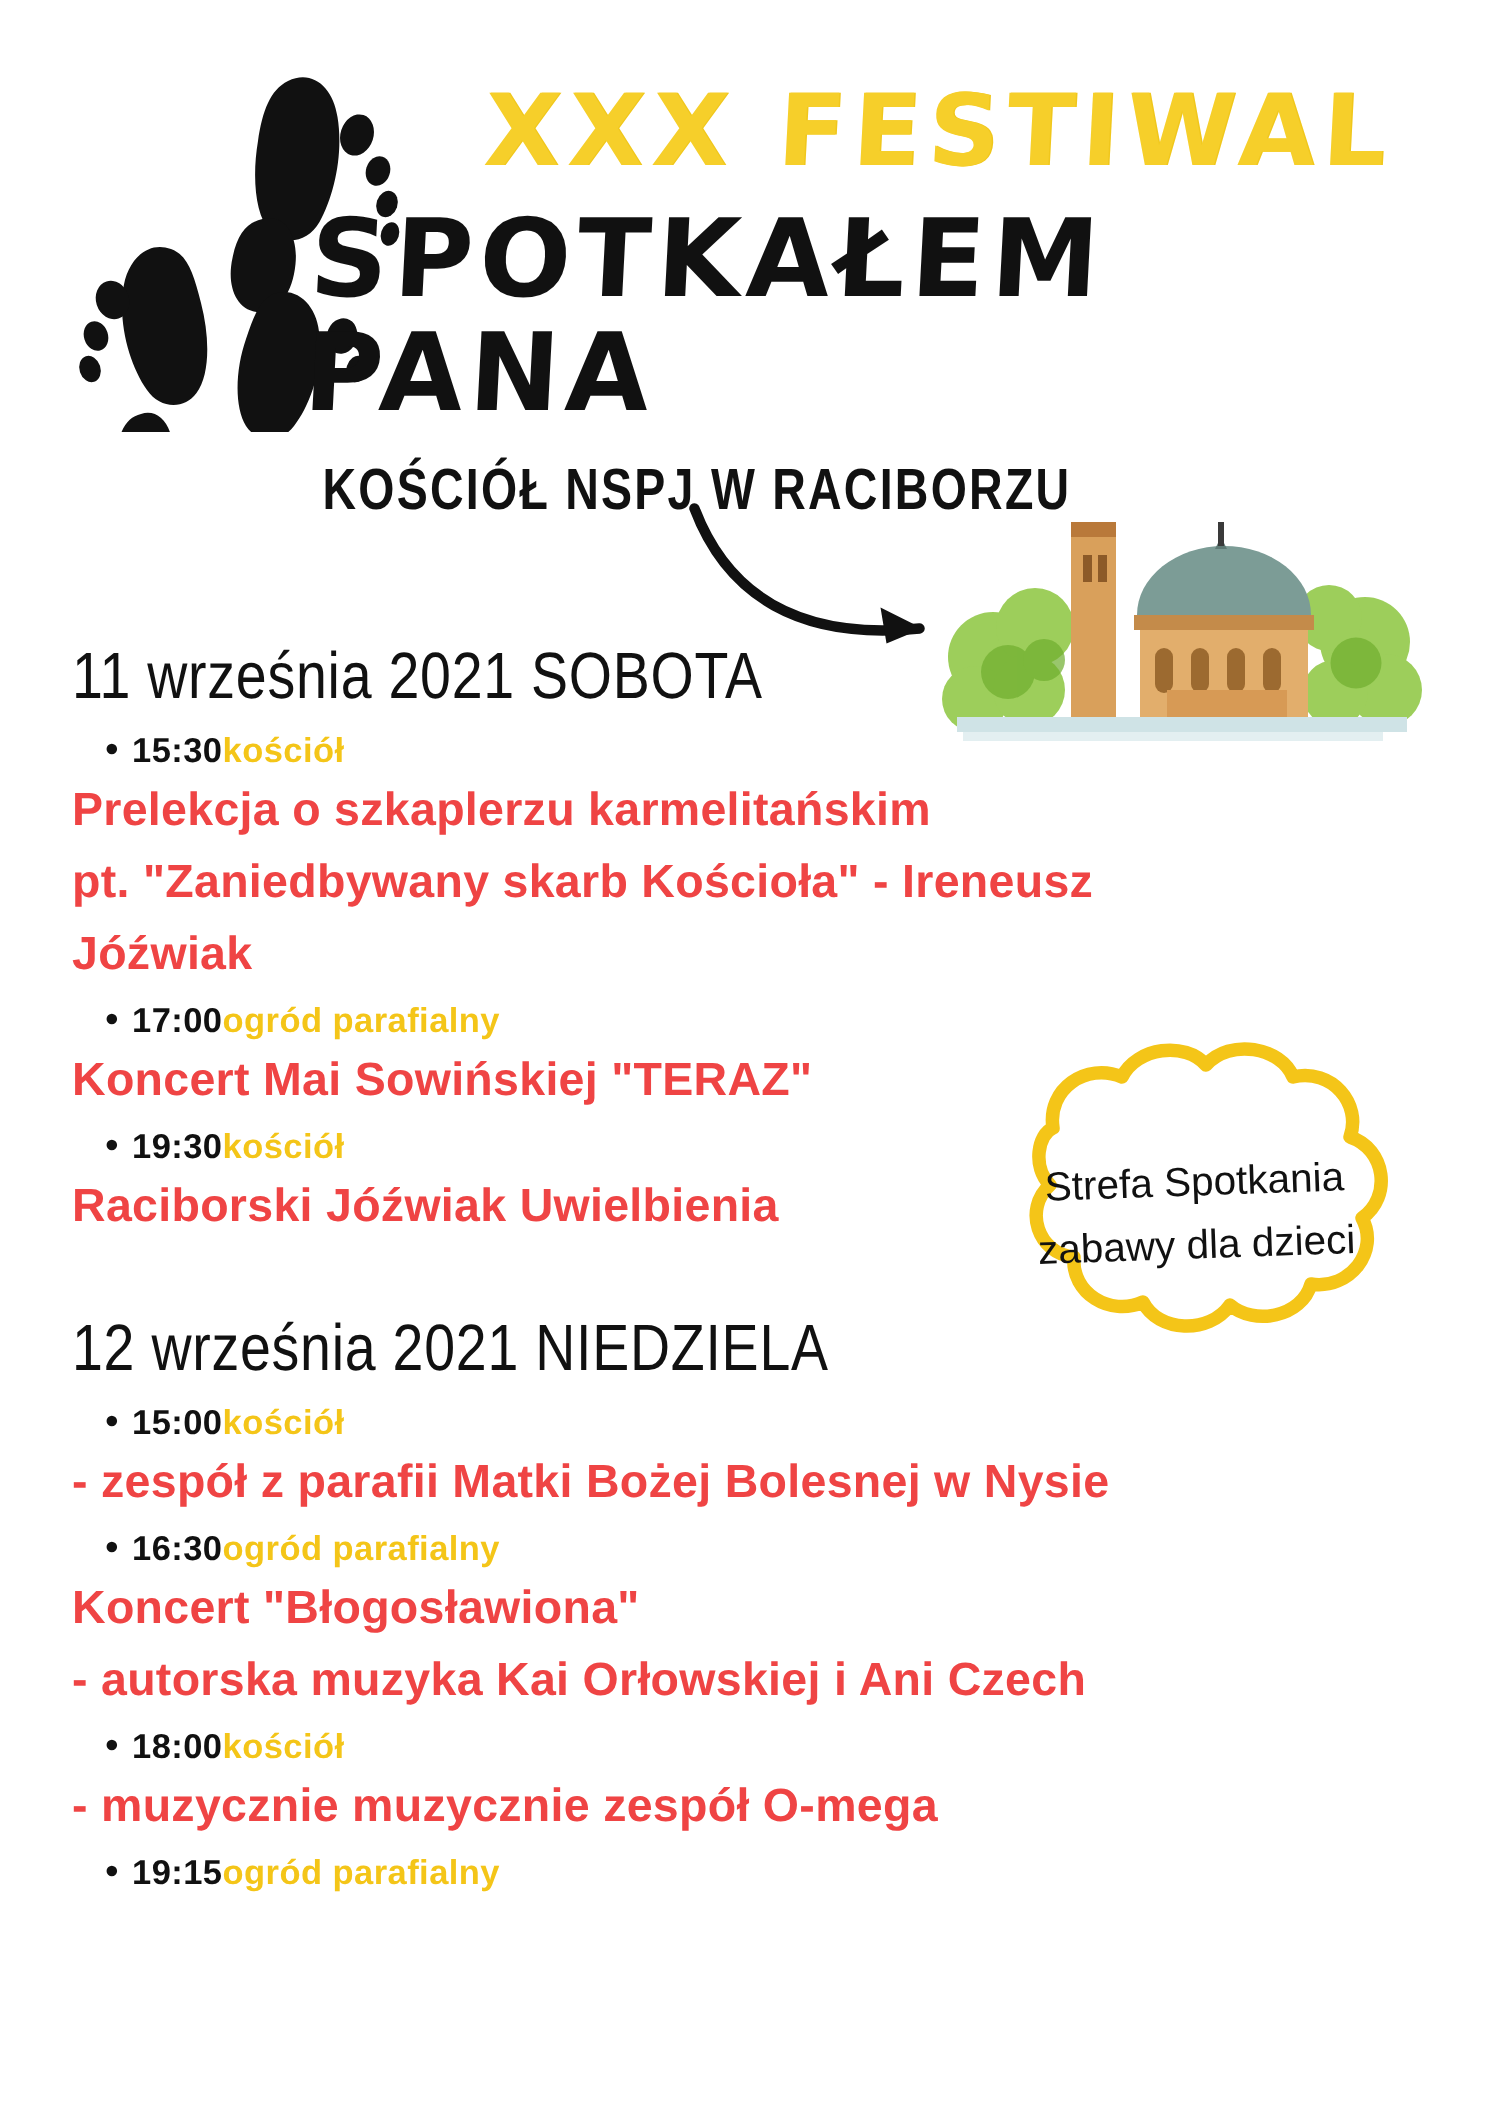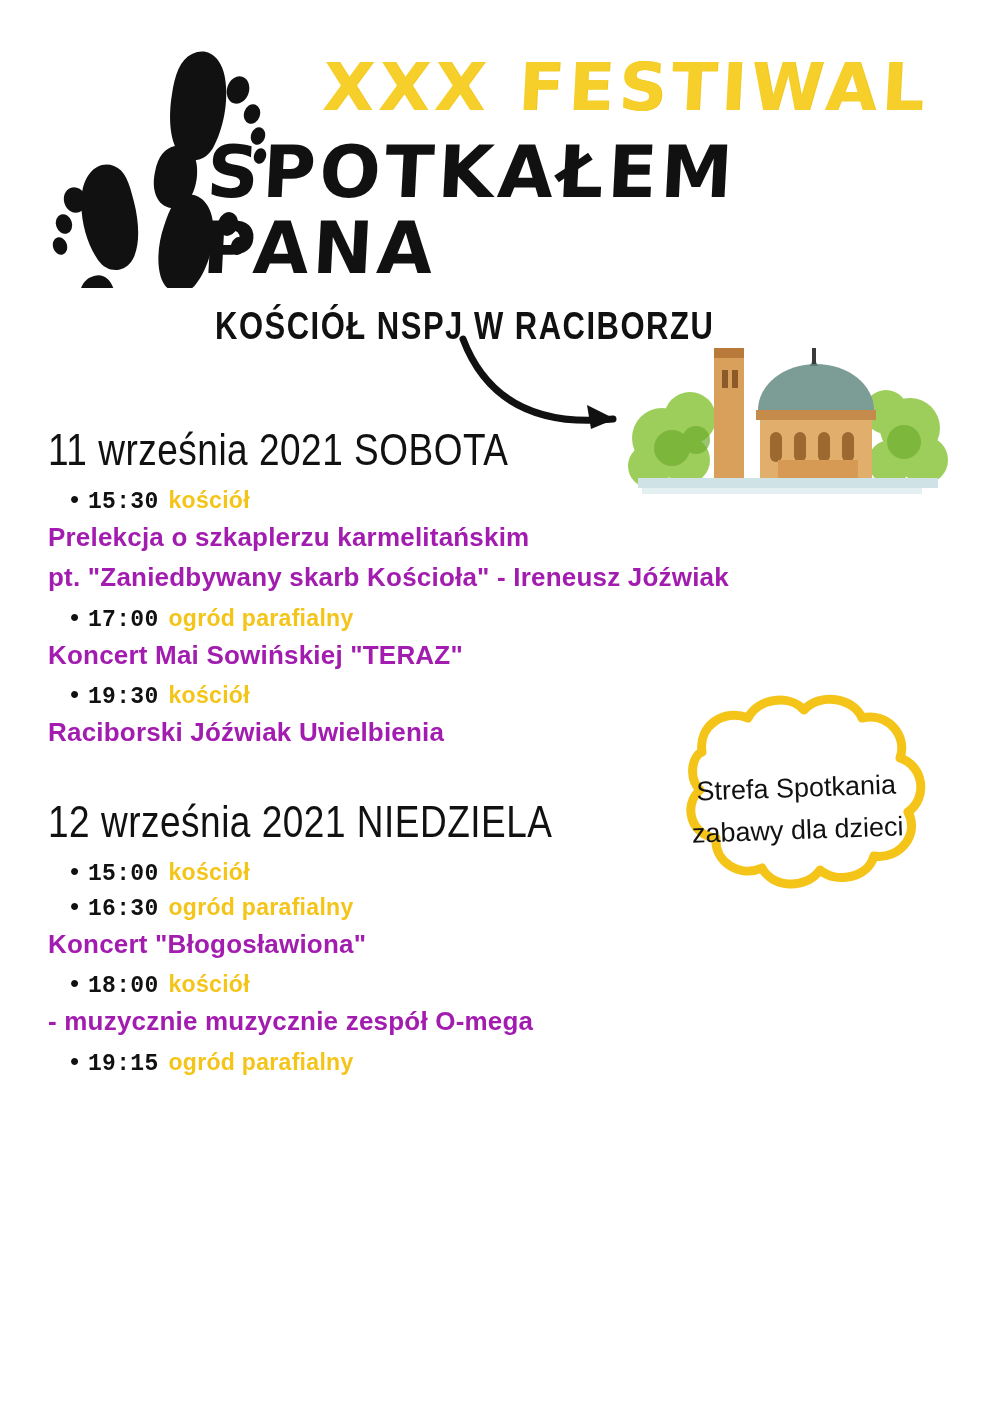--- a/index.html
+++ b/index.html
@@ -131,35 +131,33 @@
     font-size: 26px;
     line-height: 1;
     color: #111;
   }
 
   .time {
     font-weight: bold;
     font-size: 23px;
     color: #111111;
     letter-spacing: 0.3px;
-    font-family: Liberation Mono, monospace;
   }
 
   .place {
     font-weight: bold;
     font-size: 23px;
     color: #f4c518;
-    margin-left: 10px;
     letter-spacing: 0.3px;
   }
 
   .desc {
     font-weight: bold;
-    font-size: 26px;
-    color: #a21caf;
+    font-size: 31px;
+    color: #ef4444;
     line-height: 1.55;
     letter-spacing: 0.2px;
   }
 
   
   .cloud-wrap {
     position: absolute;
     right: 38px;
     top: 690px;
     width: 330px;
@@ -308,29 +306,31 @@
 
     <div class="day-block">
       <div class="day-heading">12 września 2021 NIEDZIELA</div>
 
       <div class="entry">
         <div class="entry-line">
           <span class="bullet">•</span>
           <span class="time">15:00</span>
           <span class="place">kościół</span>
         </div>
+        <div class="desc">- zespół z parafii Matki Bożej Bolesnej w Nysie</div>
       </div>
 
       <div class="entry">
         <div class="entry-line">
           <span class="bullet">•</span>
           <span class="time">16:30</span>
           <span class="place">ogród parafialny</span>
         </div>
         <div class="desc">Koncert "Błogosławiona"</div>
+        <div class="desc">- autorska muzyka Kai Orłowskiej i Ani Czech</div>
       </div>
 
       <div class="entry">
         <div class="entry-line">
           <span class="bullet">•</span>
           <span class="time">18:00</span>
           <span class="place">kościół</span>
         </div>
         <div class="desc">- muzycznie muzycznie zespół O-mega</div>
       </div>

